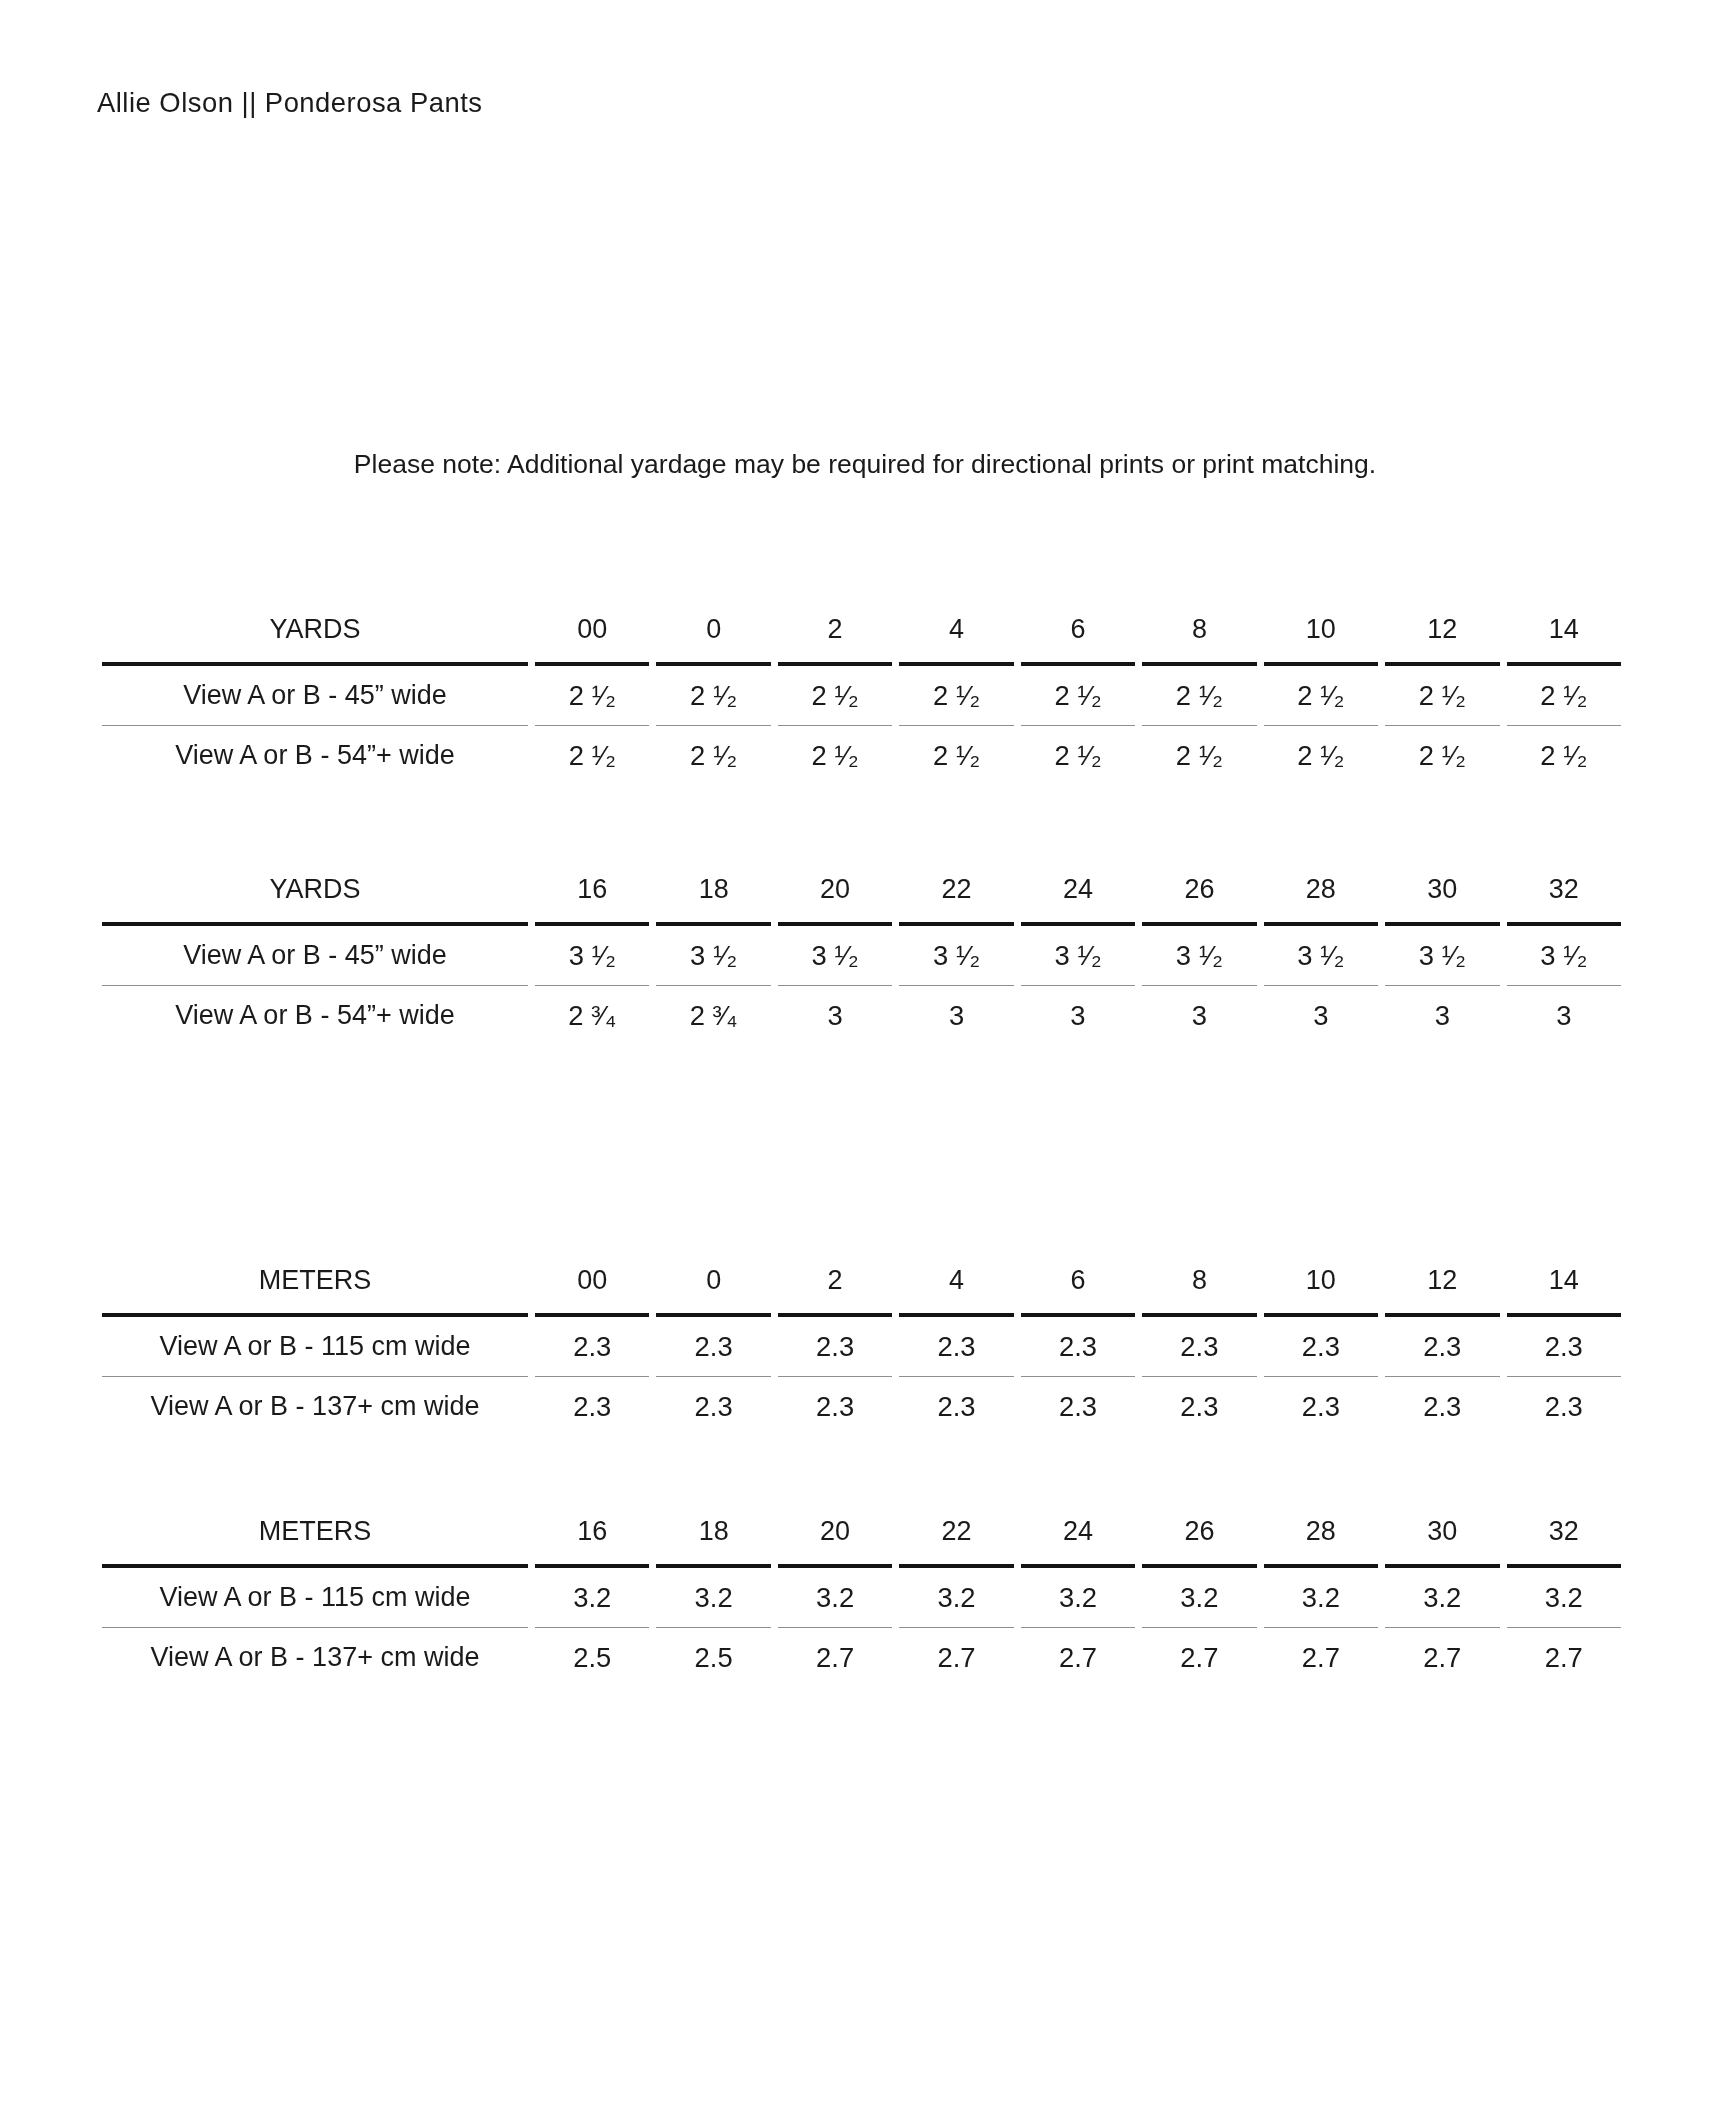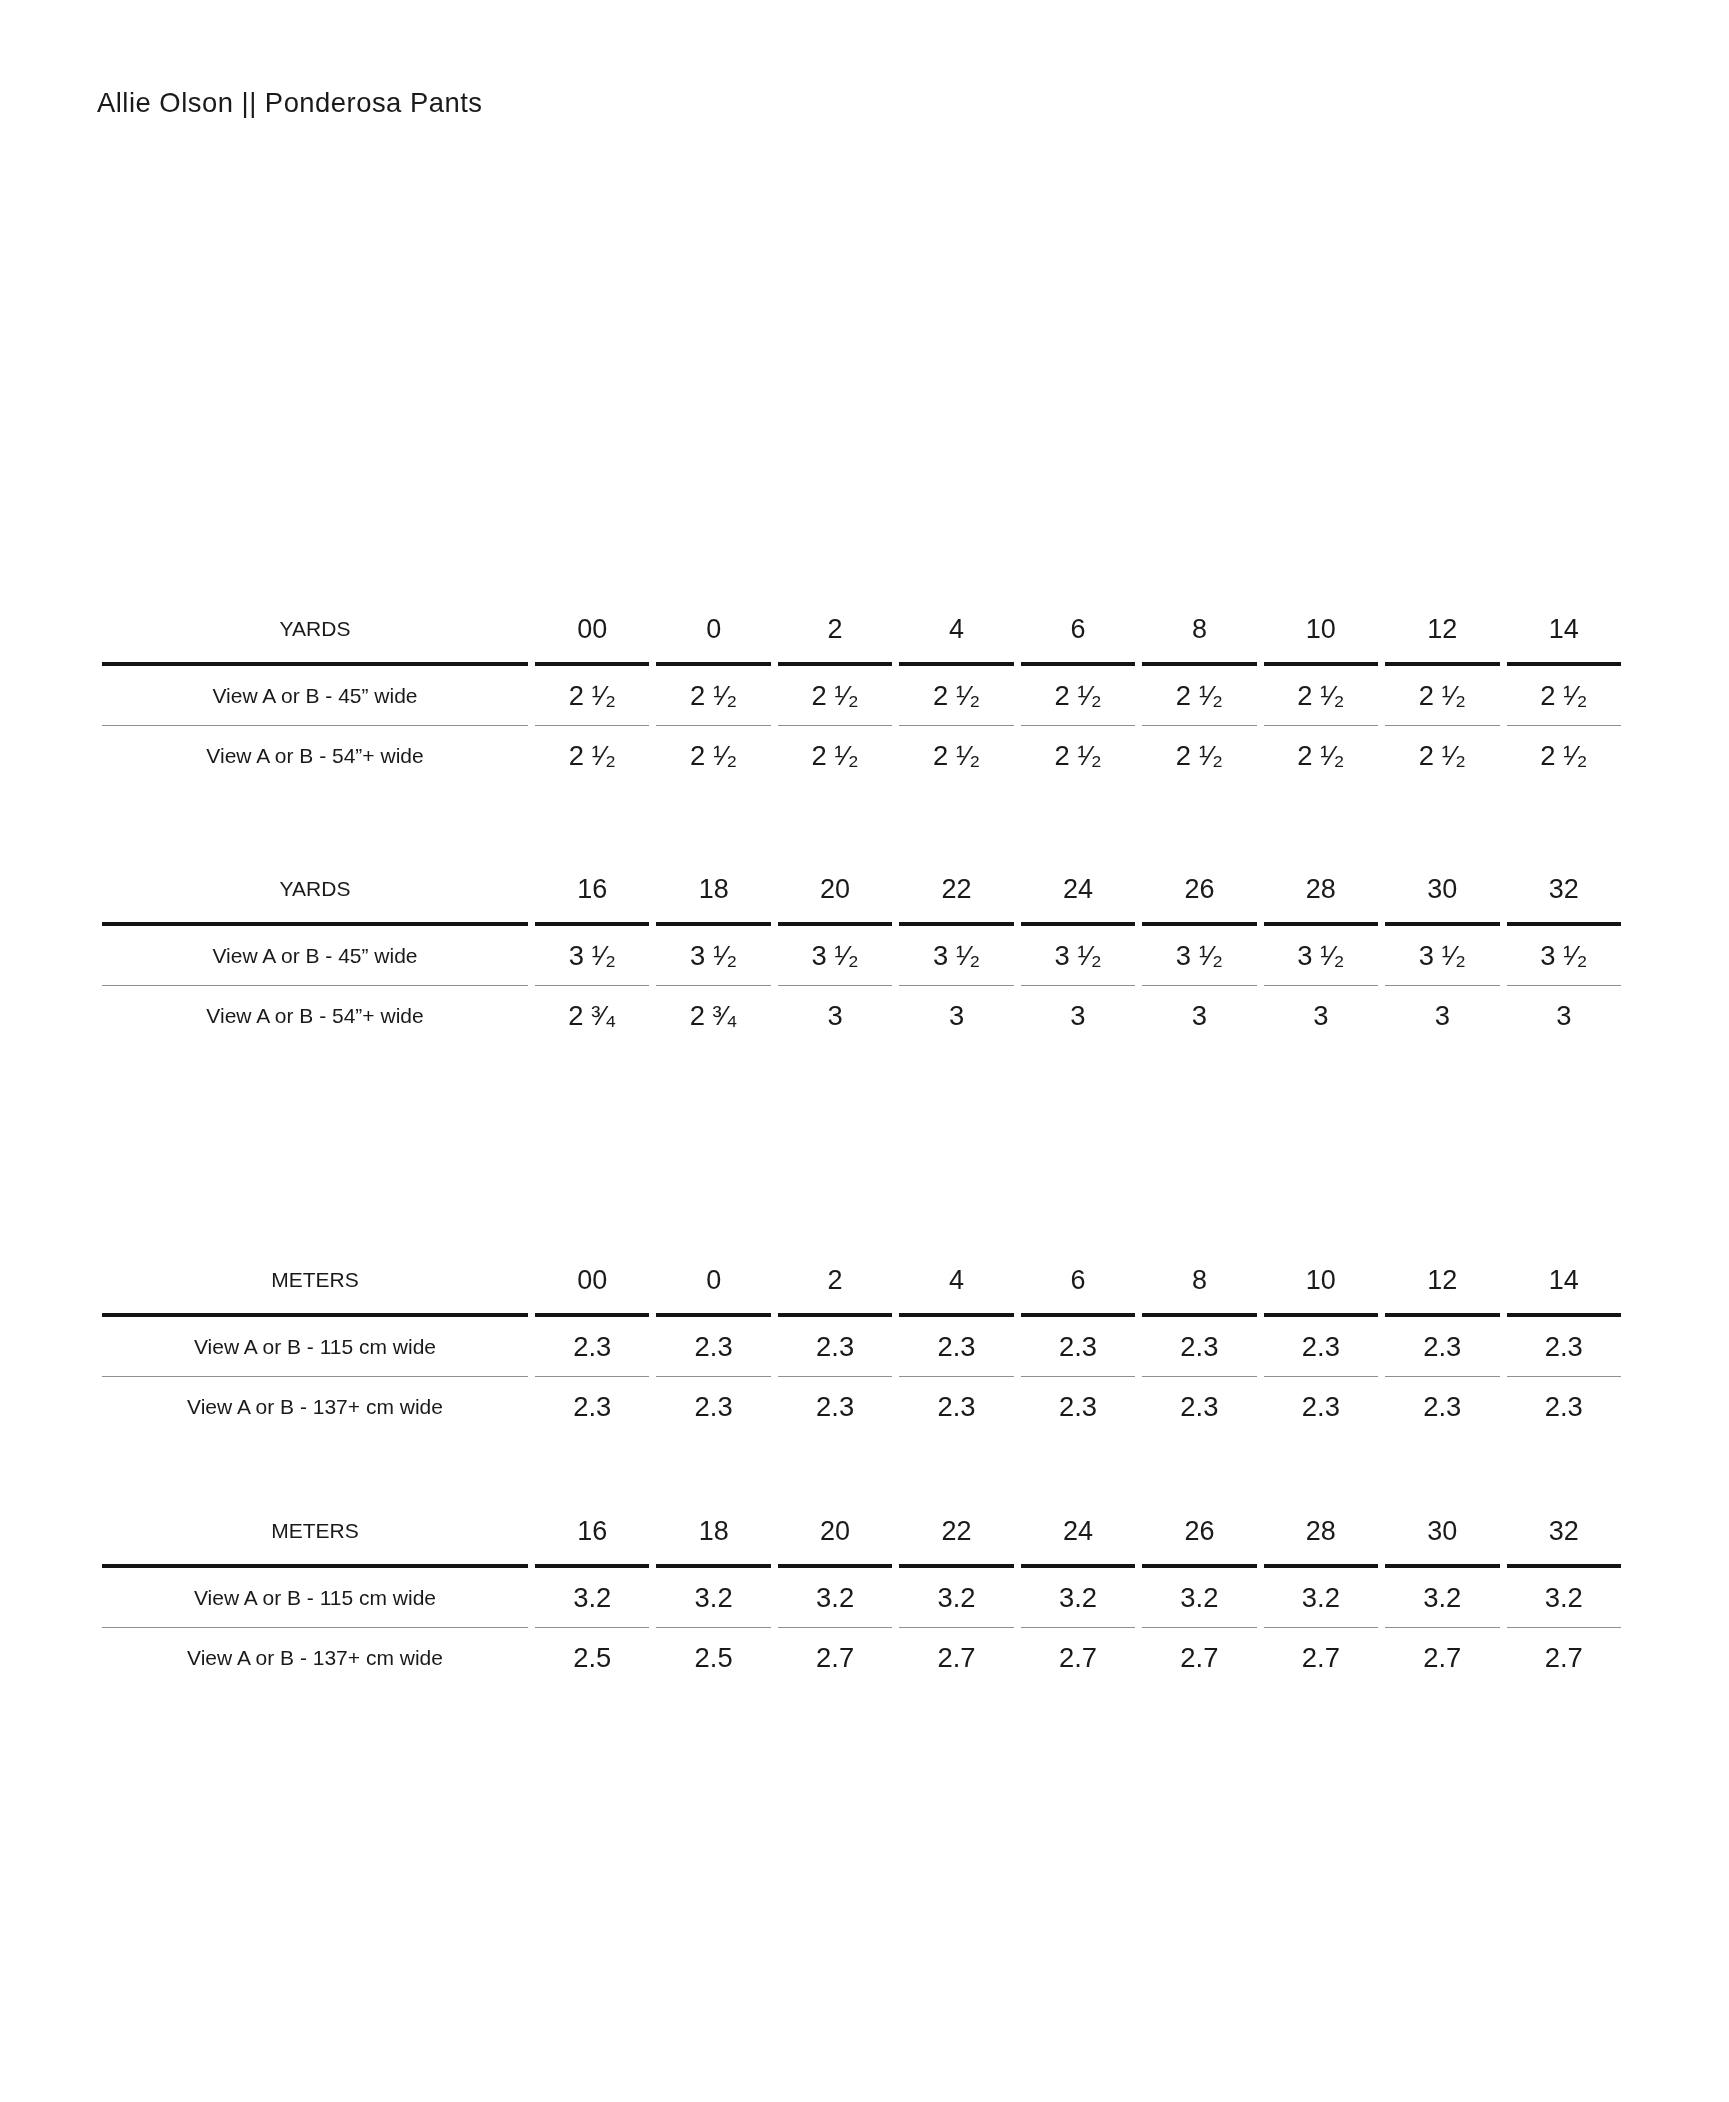--- a/index.html
+++ b/index.html
@@ -70,35 +70,36 @@
     height: 59px;
     vertical-align: middle;
     text-align: center;
     font-size: 27.4px;
     padding: 0;
   }
   table.req-table tbody tr.ruled td {
     border-bottom: 1.9px solid #8f8f8f;
   }
   table.req-table .label {
-    font-size: 21px;
+    font-size: 27px;
     white-space: nowrap;
   }
   .t1 { top: 596px; }
   .t2 { top: 856px; }
   .t3 { top: 1247px; }
   .t4 { top: 1498px; }
 </style>
 </head>
 <body>
 
 <div class="page">
 
   <div class="byline">Allie Olson || Ponderosa Pants</div>
 
+  <div class="doc-note">Please note: Additional yardage may be required for directional prints or print matching.</div>
 
   <table class="req-table t1">
     <colgroup>
         <col class="c-label">
         <col span="9">
       </colgroup>
     <thead>
       <tr>
         <th class="label">YARDS</th>
         <th>00</th>

